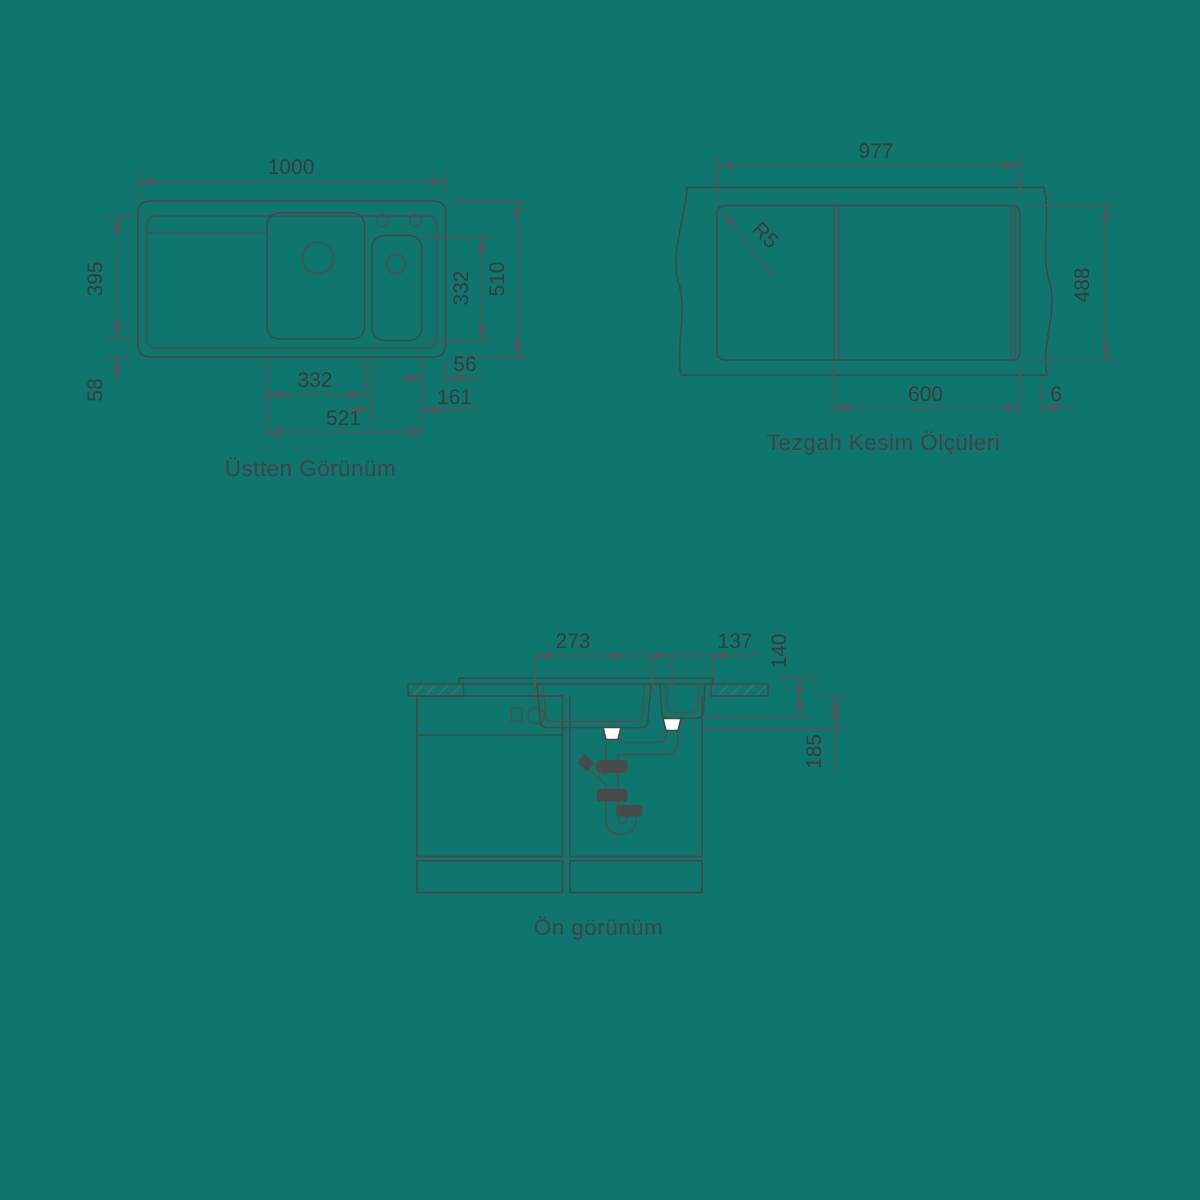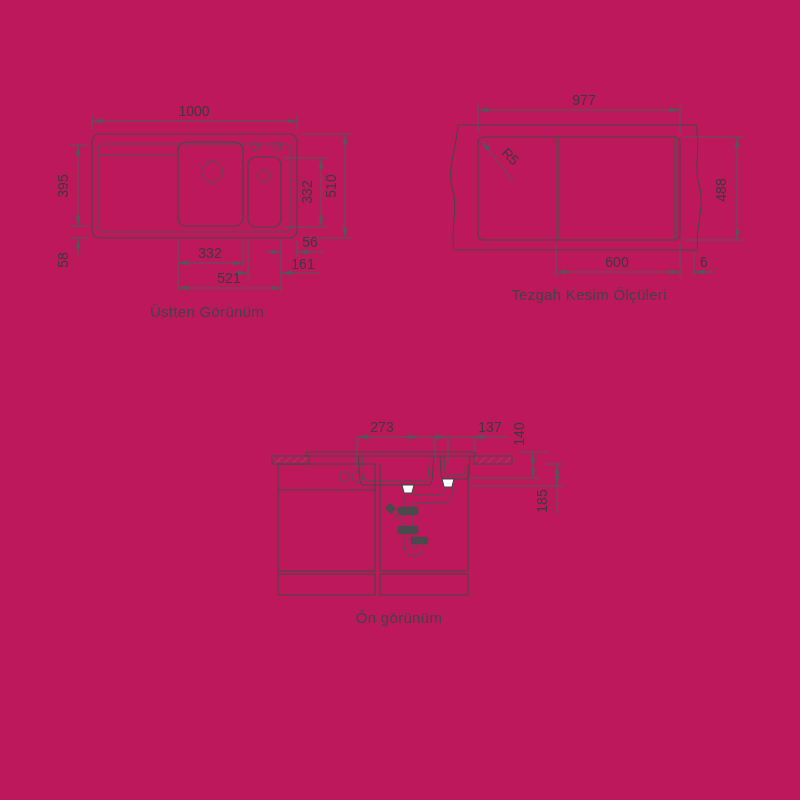--- a/index.html
+++ b/index.html
@@ -1,16 +1,16 @@
 <!DOCTYPE html>
 <html><head>
 <meta charset="utf-8">
 <style>
   html,body{margin:0;padding:0;background:#ffffff;}
-  .canvas{position:relative;width:800px;height:800px;background:#be185d;overflow:hidden;
+  .canvas{position:relative;width:800px;height:800px;background:#0f766e;overflow:hidden;
           font-family:"Liberation Sans",sans-serif;}
   svg{position:absolute;left:0;top:0;}
   .draw{stroke:#474747;stroke-width:1.1;fill:none;}
   .thin{stroke:#4f4f4f;stroke-width:1;fill:none;}
   .dim{stroke:#55565a;stroke-width:1;fill:none;}
   .dark{fill:#4a4a4c;stroke:#4a4a4c;stroke-width:.5;}
   .white{fill:#ffffff;stroke:#474747;stroke-width:1.1;}
   text{fill:#3a3a3e;font-family:"Liberation Sans",sans-serif;font-size:14px;}
   .cap{font-size:15px;fill:#41424a;letter-spacing:.3px;}
 </style>

